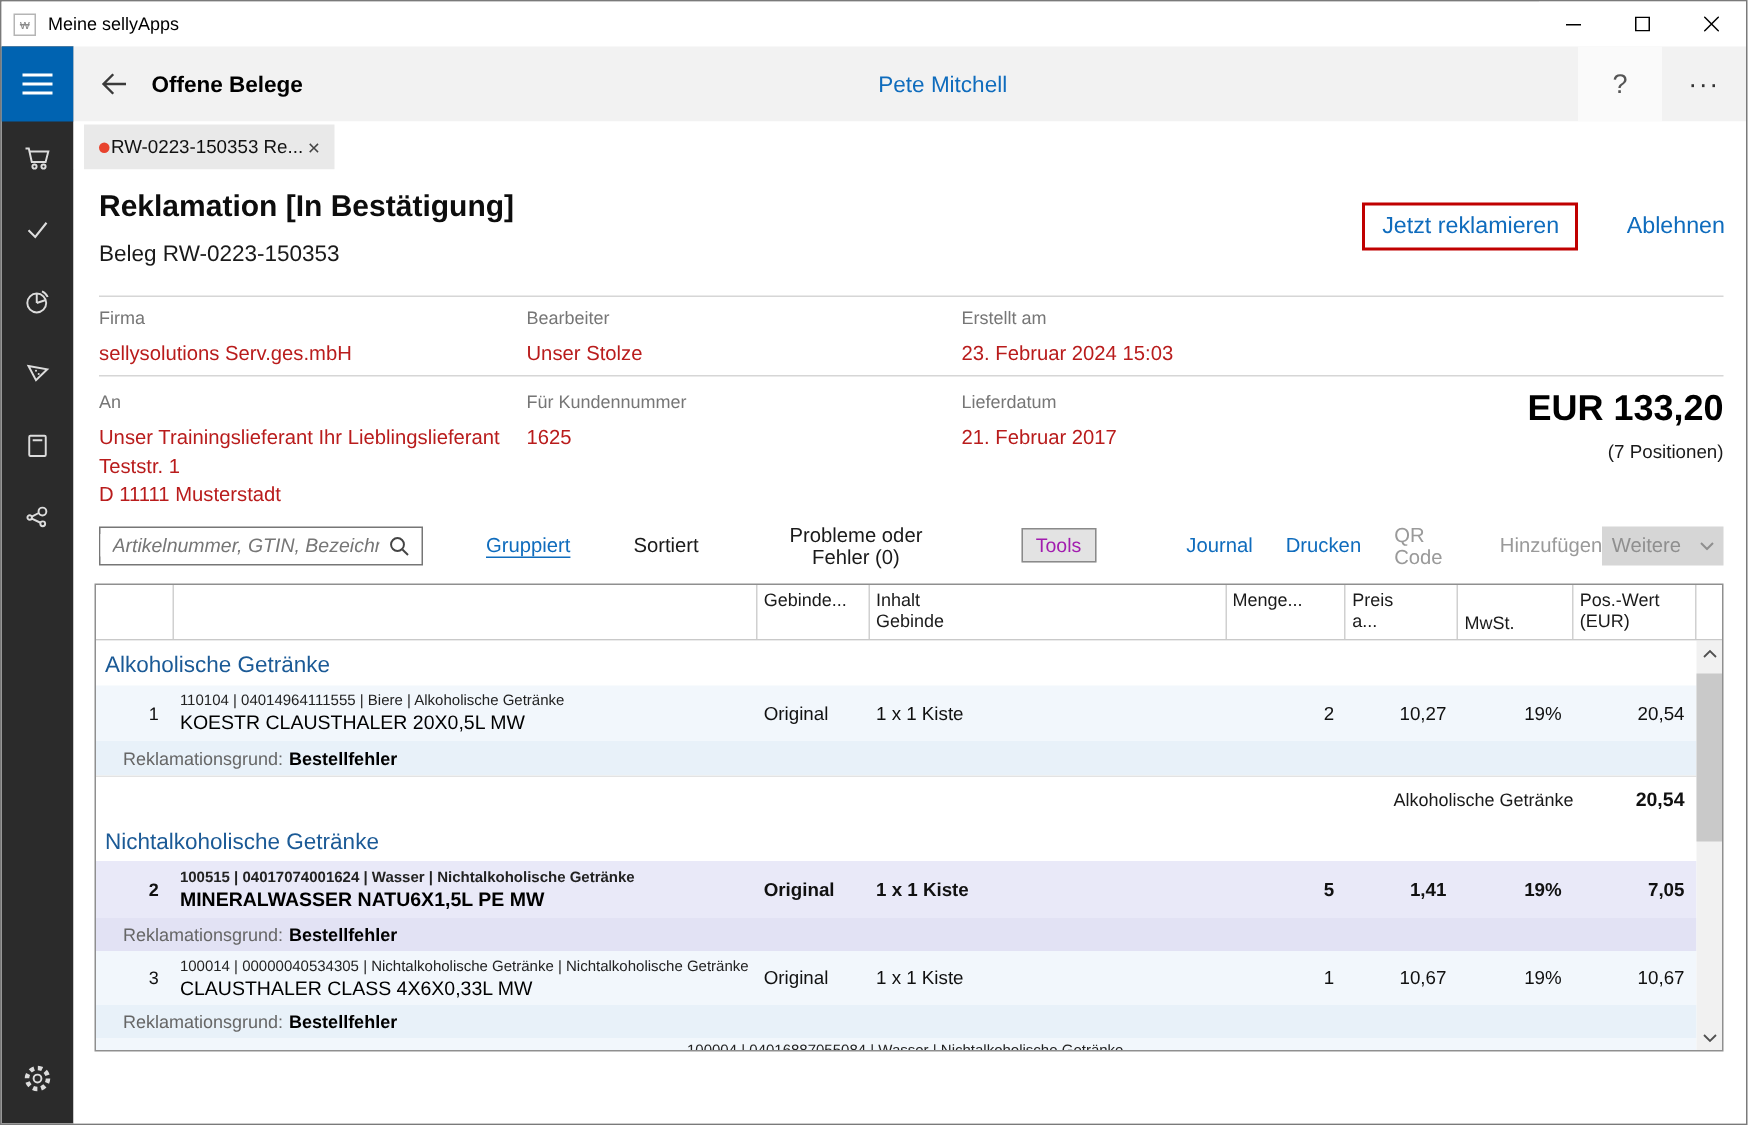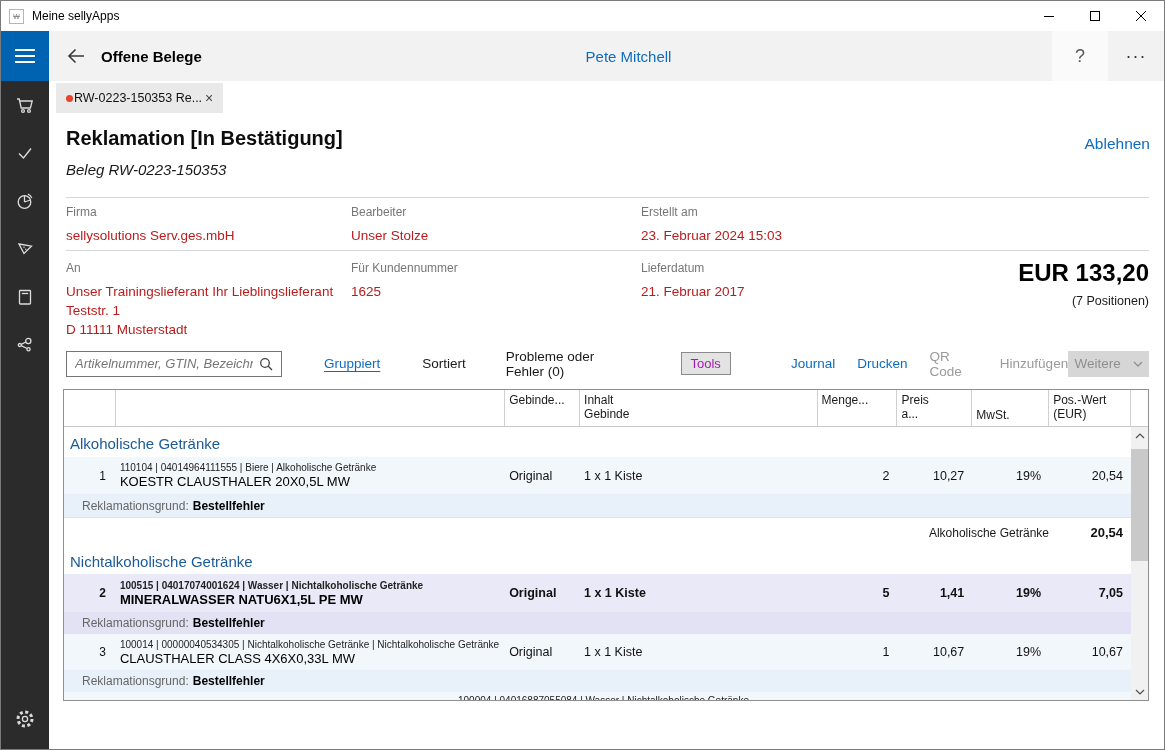--- a/index.html
+++ b/index.html
@@ -41,21 +41,21 @@
               font-size:18px; color:#333; letter-spacing:1px; }
   
   .tabstrip { position:absolute; left:48px; top:80px; right:0; height:32px; background:#fff; }
   .tab { display:inline-flex; align-items:center; gap:1px; height:30px; margin:2px 0 0 7px;
          background:#e9e9e9; padding:0 10px; font-size:12.5px; color:#111; }
   .tab-dot { width:7px; height:7px; border-radius:50%; background:#e8432e; }
   .tab-close { font-size:14px; color:#444; margin-left:2px; }
   
   .doc { position:absolute; left:48px; top:112px; right:0; bottom:0; background:#fff; }
   .doc-title { position:absolute; top:14px; left:17px; font-size:20px; font-weight:bold; color:#0d0d0d; }
-  .doc-beleg { position:absolute; top:48px; left:17px; font-size:15px; color:#1a1a1a;font-style:italic; }
+  .doc-beleg { position:absolute; top:48px; left:17px; font-size:15px; color:#1a1a1a; }
   .doc-actions { position:absolute; top:22px; right:14px; display:flex; align-items:center; }
   .annotation-box { border:2px solid #c00000; padding:5px 11px; }
   .link { color:#0f6cbd; font-size:15.5px; cursor:pointer; }
   .doc-actions .sec { margin-left:32px; }
   
   .fieldrow { position:absolute; left:17px; right:15px; display:grid;
               grid-template-columns:285px 290px 1fr; }
   .fieldrow1 { top:84px; height:54px; border-top:1px solid #d6d6d6; border-bottom:1px solid #d6d6d6; padding-top:7px; }
   .fieldrow2 { top:139px; padding-top:9px; }
   .f-label { font-size:12px; color:#767676; margin-bottom:7px; }
@@ -71,21 +71,21 @@
                      font-size:13px; font-style:italic; color:#555; padding:0 4px 0 8px; min-width:0; }
   .searchbox input::placeholder { color:#767676; font-style:italic; }
   .search-ic { padding:0 8px 0 2px; display:flex; }
   .tlink { color:#0f6cbd; cursor:pointer; }
   .tlink.active { text-decoration:underline; text-underline-offset:3px; }
   .tplain { color:#1a1a1a; }
   .tdis { color:#9a9a9a; }
   .tools-btn { background:#e3e3e3; border:1px solid #8a8a8a; padding:3px 9px; font-size:13px; color:#a21caf; }
   .weitere-btn { margin-left:auto; width:94px; height:26px; background:#d6d6d6; color:#8f8f8f;
                  display:flex; align-items:center; justify-content:center; gap:12px; font-size:13.5px; }
-  .ml42 { margin-left:42px; } .ml40 { margin-left:40px; } .ml45 { margin-left:45px; }
+  .ml42 { margin-left:42px; } .ml40 { margin-left:40px;text-align:center; } .ml45 { margin-left:45px; }
   .ml60 { margin-left:60px; } .ml22 { margin-left:22px; }
   
   .table { position:absolute; left:14px; right:15px; top:276px; height:312px;
            border:1px solid #8f8f8f; background:#fff; }
   .thead { height:37px; display:flex; border-bottom:1px solid #c9c9c9; font-size:12px; color:#1a1a1a; }
   .th { border-right:1px solid #d0d0d0; padding:3px 4px; line-height:14px; }
   .th:last-child { border-right:none; }
   .th.bottom { display:flex; align-items:flex-end; padding-bottom:4px; }
   .c-num{width:52px;} .c-desc{width:390px;} .c-geb{width:75px;} .c-inh{width:238px;}
   .c-men{width:80px;} .c-pre{width:75px;} .c-mws{width:77px;} .c-wer{width:82px;}
@@ -221,20 +221,23 @@
     <span class="tab-close">×</span>
   </span>
 </div>
 
 <div class="doc">
 
   <div class="doc-title">Reklamation [In Bestätigung]</div>
   <div class="doc-beleg">Beleg RW-0223-150353</div>
 
   <div class="doc-actions">
+    <span class="annotation-box">
+      <span class="link">Jetzt reklamieren</span>
+    </span>
     <span class="link sec">Ablehnen</span>
   </div>
 
   <div class="fieldrow fieldrow1">
     <div>
       <div class="f-label">Firma</div>
       <div class="f-value">sellysolutions Serv.ges.mbH</div>
     </div>
     <div>
       <div class="f-label">Bearbeiter</div>

